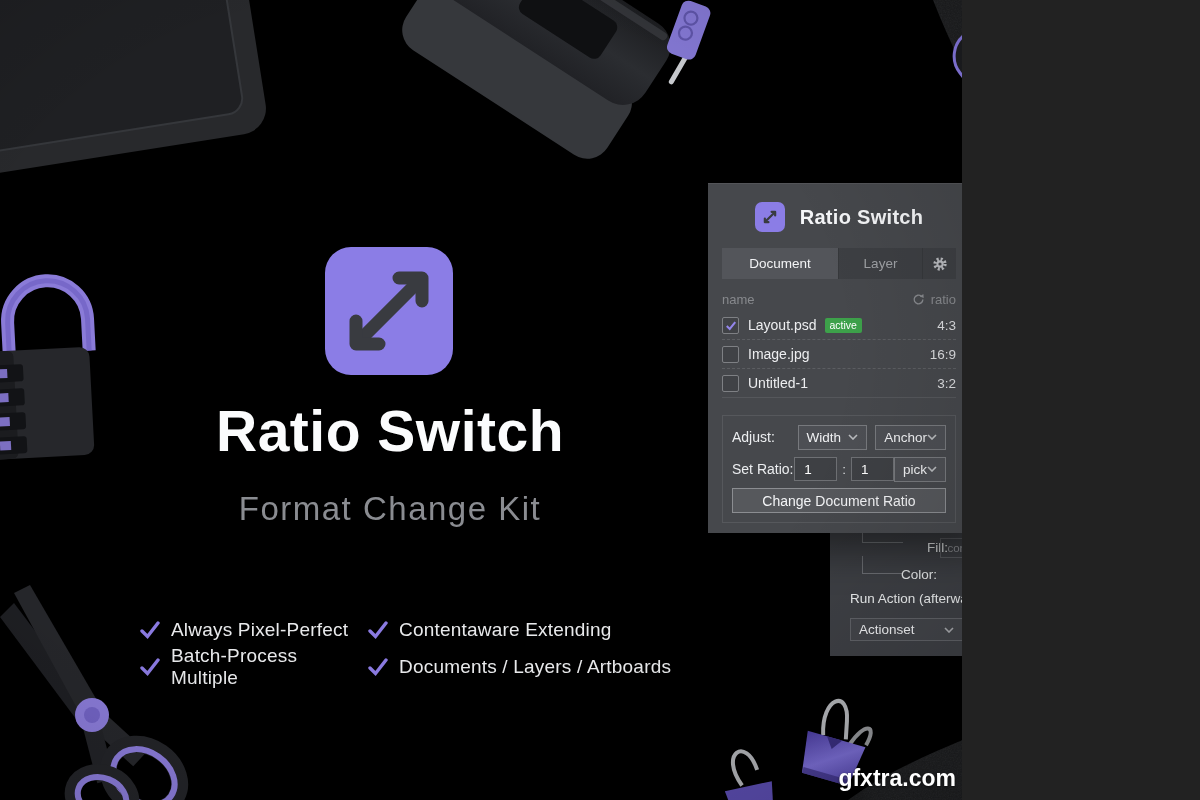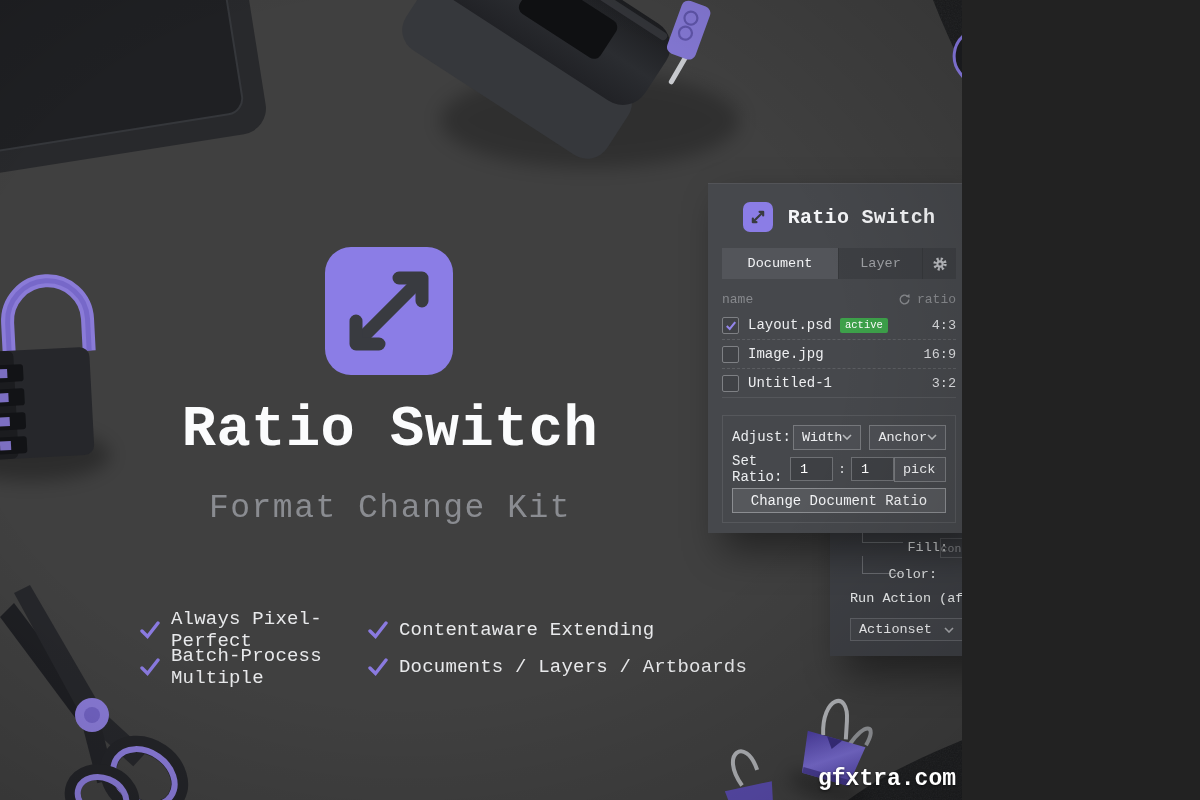--- a/index.html
+++ b/index.html
@@ -1,19 +1,19 @@
 <!DOCTYPE html>
 <html><head>
 <meta charset="utf-8">
 <style>
   html,body{margin:0;padding:0;background:#222;}
   .stage{
     position:relative;width:962px;height:800px;overflow:hidden;
-    background:#404040;
-    font-family:Liberation Mono, monospace;
+    background:#000000;
+    font-family:Liberation Sans, sans-serif;
     -webkit-font-smoothing:antialiased;
   }
   .stage::after{
     content:"";position:absolute;inset:0;pointer-events:none;z-index:5;
     background:radial-gradient(ellipse at 42% 44%, rgba(0,0,0,0) 55%, rgba(0,0,0,0.20) 100%);
   }
   svg.bg{position:absolute;inset:0;z-index:0;}
 
   
   .hero-icon{

